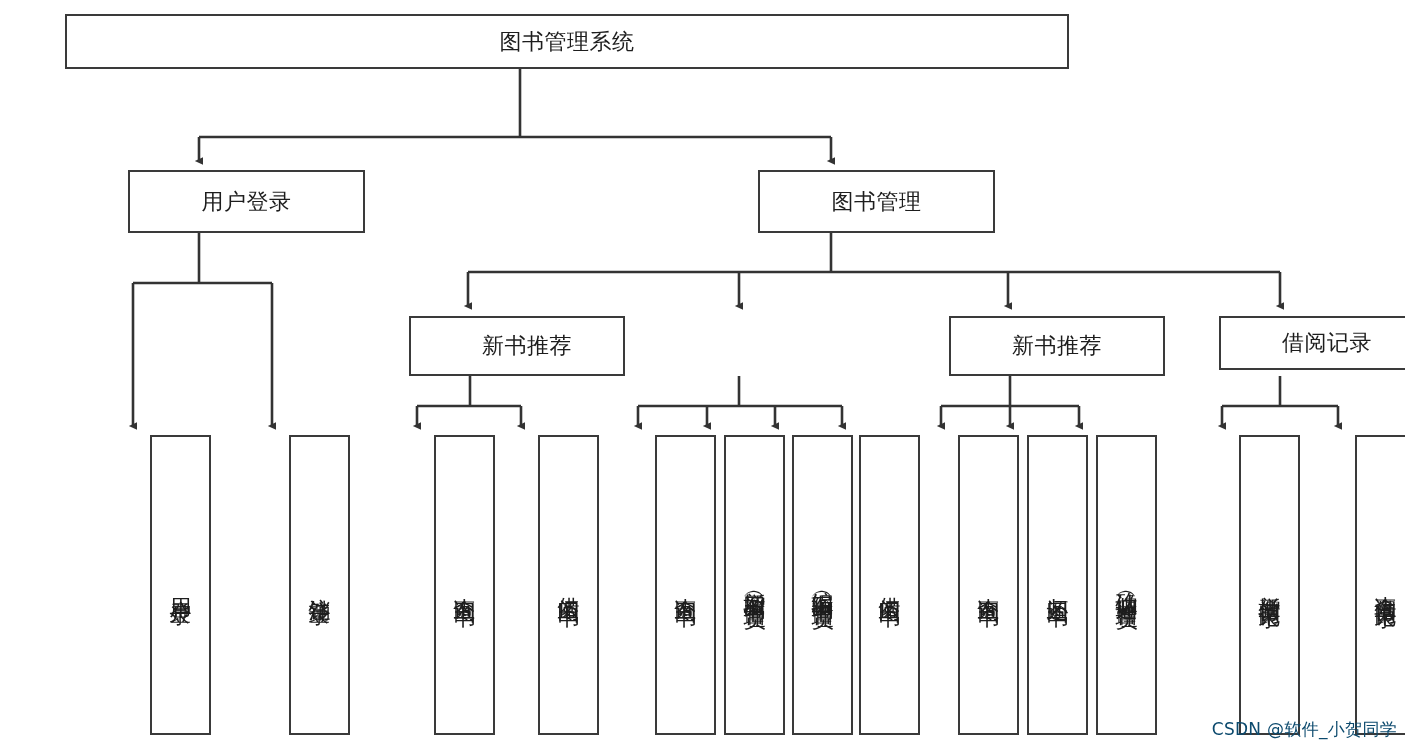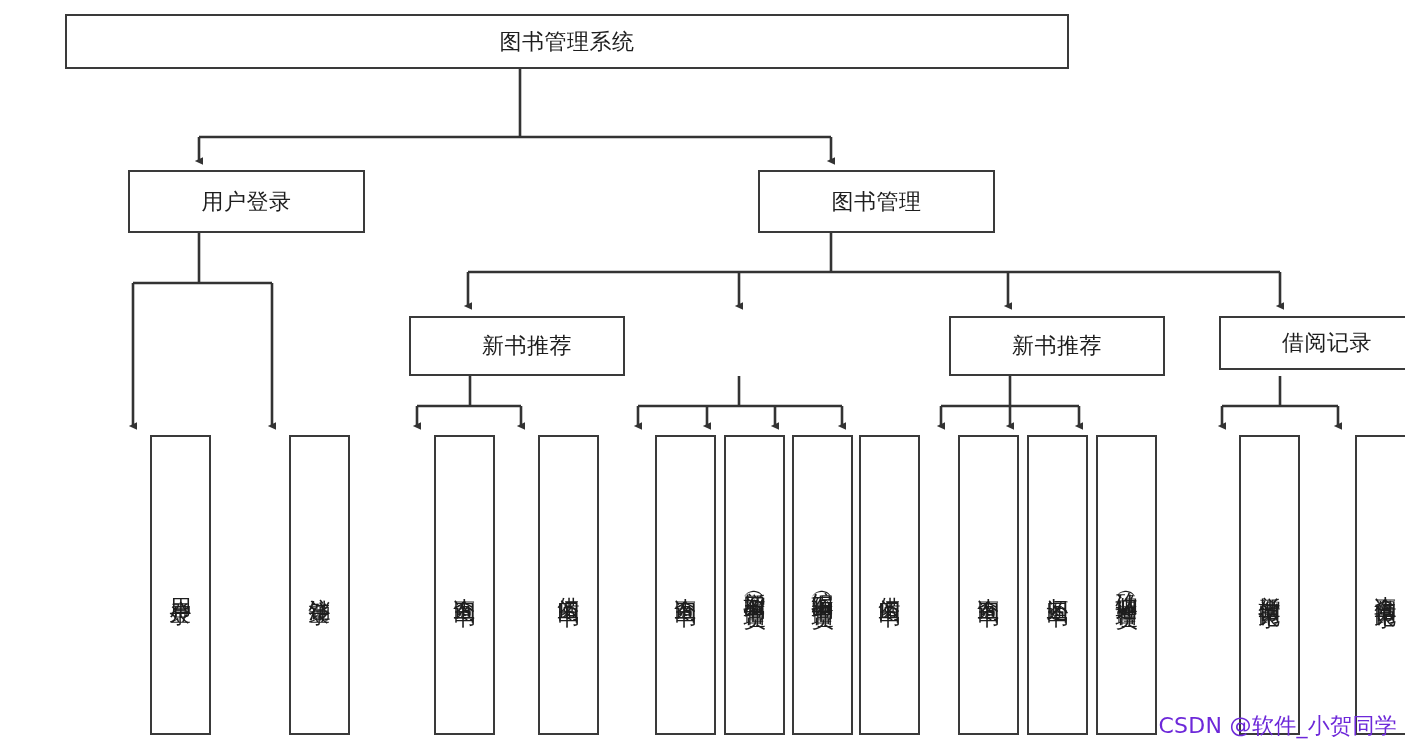--- a/index.html
+++ b/index.html
@@ -56,22 +56,22 @@
   }
   .node-box.root .node-label,
   .node-box.level2 .node-label,
   .node-box.level3 .node-label {
     font-size: 22px;
   }
   #watermark {
     position: absolute;
     right: 8px;
     bottom: 6px;
-    font-size: 22px;
-    color: #6d28d9;
+    font-size: 17px;
+    color: #0c4a6e;
     white-space: nowrap;
     letter-spacing: 0.3px;
   }
 </style>
 </head>
 <body>
 
 <div id="diagram-root">
 
   <svg id="connector-layer" viewBox="0 0 1405 747" xmlns="http://www.w3.org/2000/svg">

